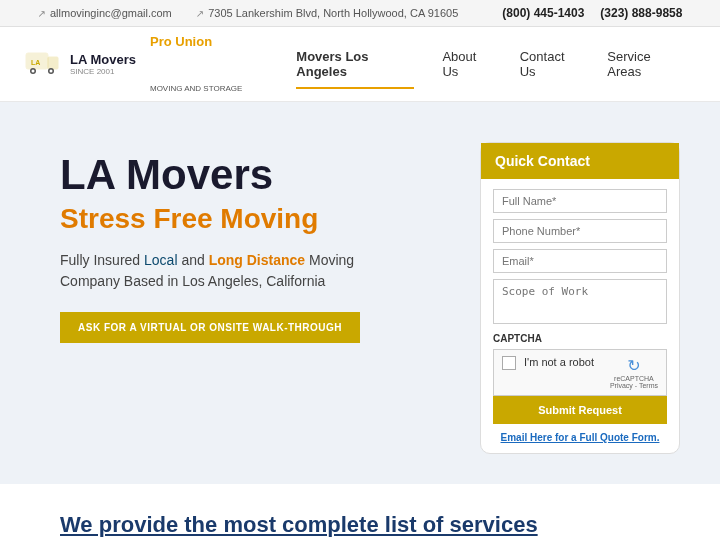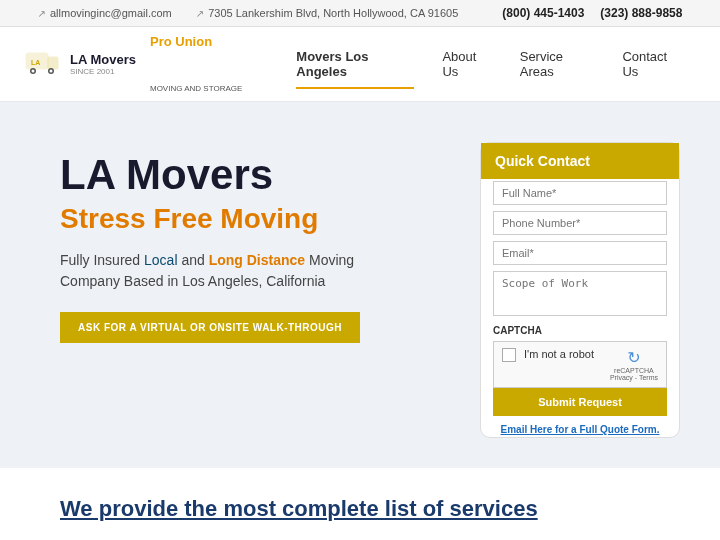--- a/index.html
+++ b/index.html
@@ -170,21 +170,21 @@
       margin-top: 10px;
     }
     .qc-header {
       background: #c9a800;
       color: #fff;
       font-weight: 700;
       font-size: 14px;
       padding: 10px 14px;
     }
     .qc-body {
-      padding: 2px 12px;
+      padding: 10px 12px;
     }
     .qc-field {
       width: 100%;
       border: 1px solid #ccc;
       padding: 5px 8px;
       font-size: 11px;
       margin-bottom: 6px;
       outline: none;
       color: #555;
     }
@@ -332,24 +332,24 @@
     </div>
   </div>
   <ul class="nav-links">
     <li class="active">
       <a href="#">Movers Los Angeles</a>
     </li>
     <li>
       <a href="#">About Us</a>
     </li>
     <li>
-      <a href="#">Service Areas</a>
+      <a href="#">Contact Us</a>
     </li>
     <li>
-      <a href="#">Contact Us</a>
+      <a href="#">Service Areas</a>
     </li>
   </ul>
 </nav>
 
 <div class="hero">
   <div class="hero-content">
     <div class="hero-title">LA Movers</div>
     <div class="hero-subtitle">Stress Free Moving</div>
     <div class="hero-desc">
       <span>Fully Insured </span><span class="local">Local</span><span> and </span><span class="long-distance">Long Distance</span><span> Moving Company Based in Los Angeles, California</span>

